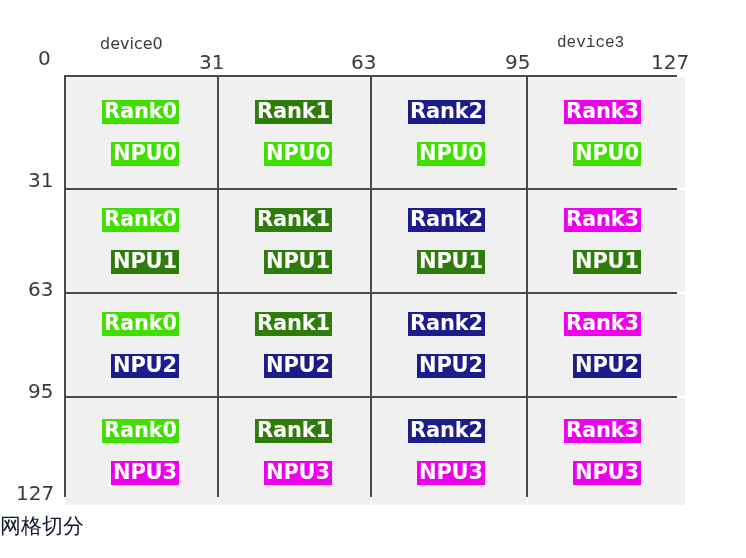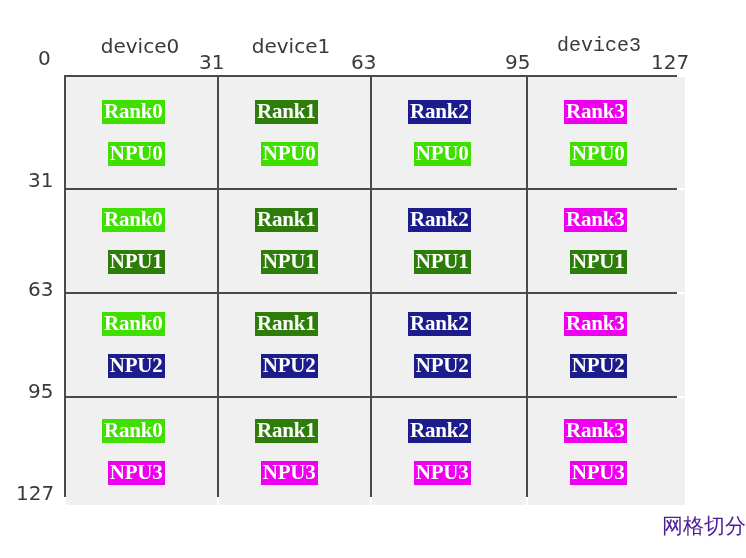--- a/index.html
+++ b/index.html
@@ -34,21 +34,20 @@
     grid-template-rows: 111px 102px 102px 107px;
     background: #4a4a4a;
     gap: 2px;
     border: 2px solid #4a4a4a;
     box-sizing: border-box;
   }
   .cell {
     background: #f0f0f0;
     position: relative;
     overflow: hidden;
-    font-family: Liberation Serif, serif;
   }
   .cell-labels {
     position: absolute;
     left: 36px;
     top: 50%;
     transform: translateY(-50%);
     display: flex;
     flex-direction: column;
     align-items: flex-start;
     line-height: 1.0;
@@ -70,50 +69,48 @@
 
   
   .tick {
     position: absolute;
     font-size: 20px;
     color: #3a3a3a;
     white-space: nowrap;
   }
   .col-title {
     position: absolute;
-    font-size: 20px;
+    font-size: 16px;
     color: #3a3a3a;
     white-space: nowrap;
-    text-align: center;
   }
 
   
   #caption {
     position: absolute;
     left: 0;
     top: 512px;
     width: 746px;
-    text-align: right;
+    text-align: left;
     font-size: 21px;
-    color: #4c1d95;
+    color: #0f172a;
   }
 </style>
 </head>
 <body>
 
 <div id="figure">
 
   <div class="tick" style="left:38px;  top:46px;">0</div>
   <div class="tick" style="left:199px; top:50px;">31</div>
   <div class="tick" style="left:351px; top:50px;">63</div>
   <div class="tick" style="left:505px; top:50px;">95</div>
   <div class="tick" style="left:651px; top:50px;">127</div>
 
   <div class="col-title" style="left:100px; top:34px; width:80px;">device0</div>
-  <div class="col-title" style="left:251px; top:34px; width:80px;">device1</div>
   <div class="col-title" style="left:557px; top:34px; width:80px;font-family:Liberation Mono, monospace;">device3</div>
 
   <div class="tick" style="left:28px; top:168px;">31</div>
   <div class="tick" style="left:28px; top:277px;">63</div>
   <div class="tick" style="left:28px; top:379px;">95</div>
   <div class="tick" style="left:16px; top:481px;">127</div>
 
   <div id="grid">
 
     <div class="cell">

